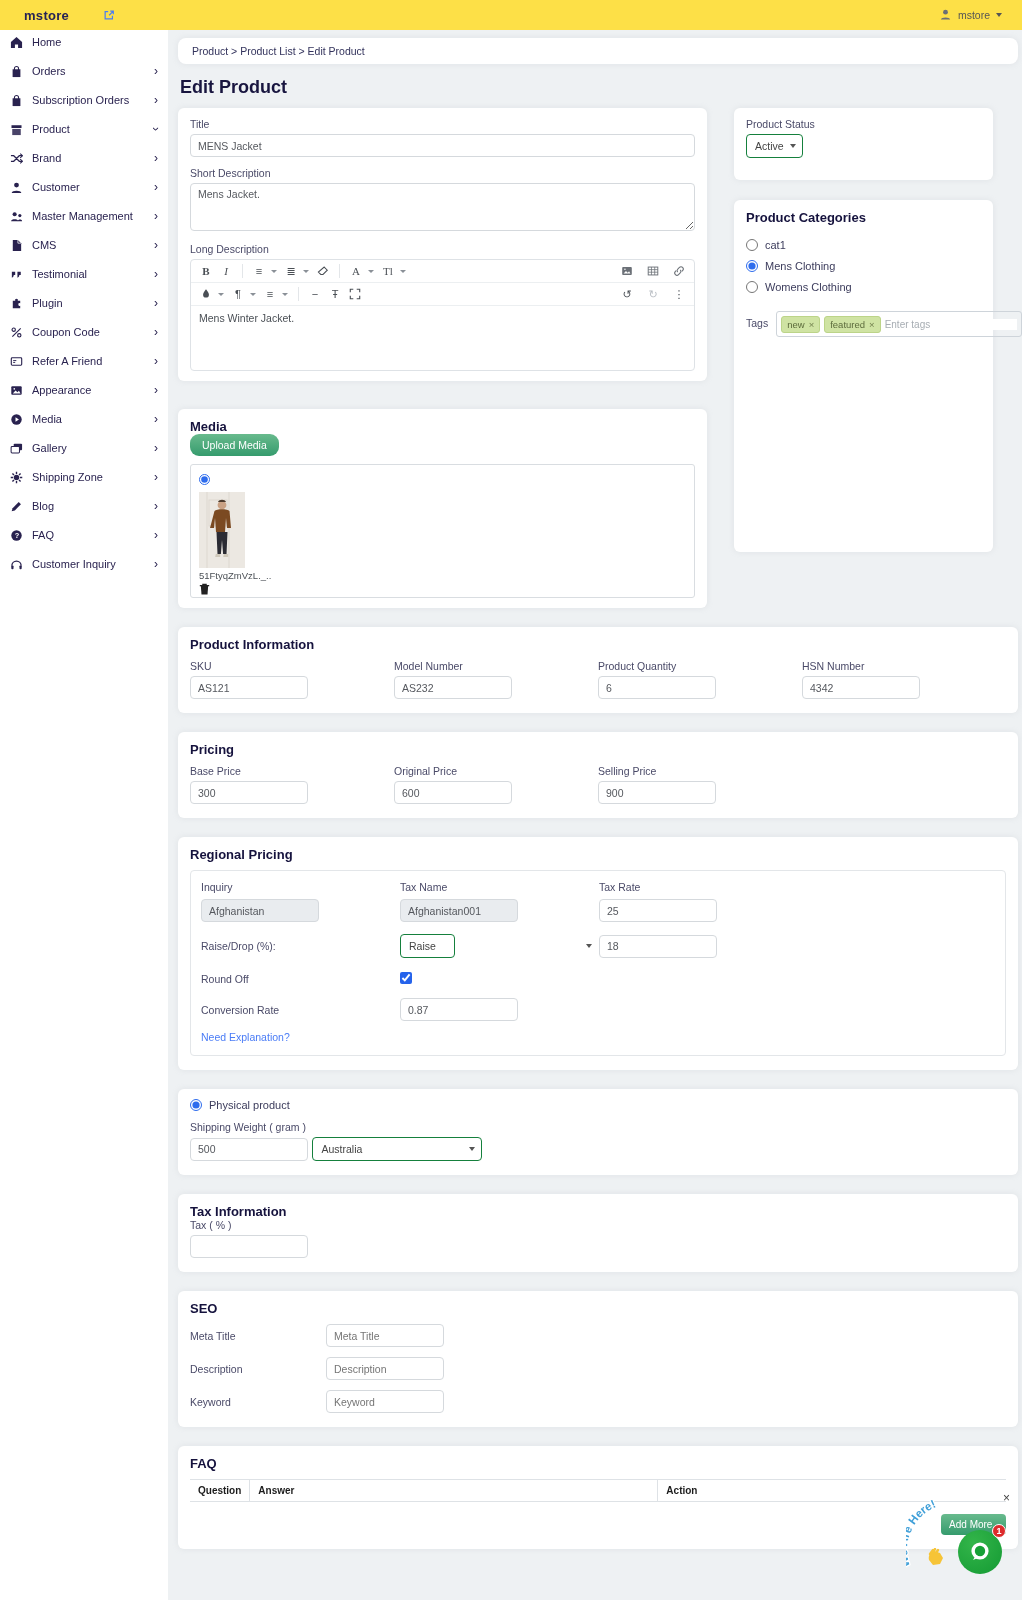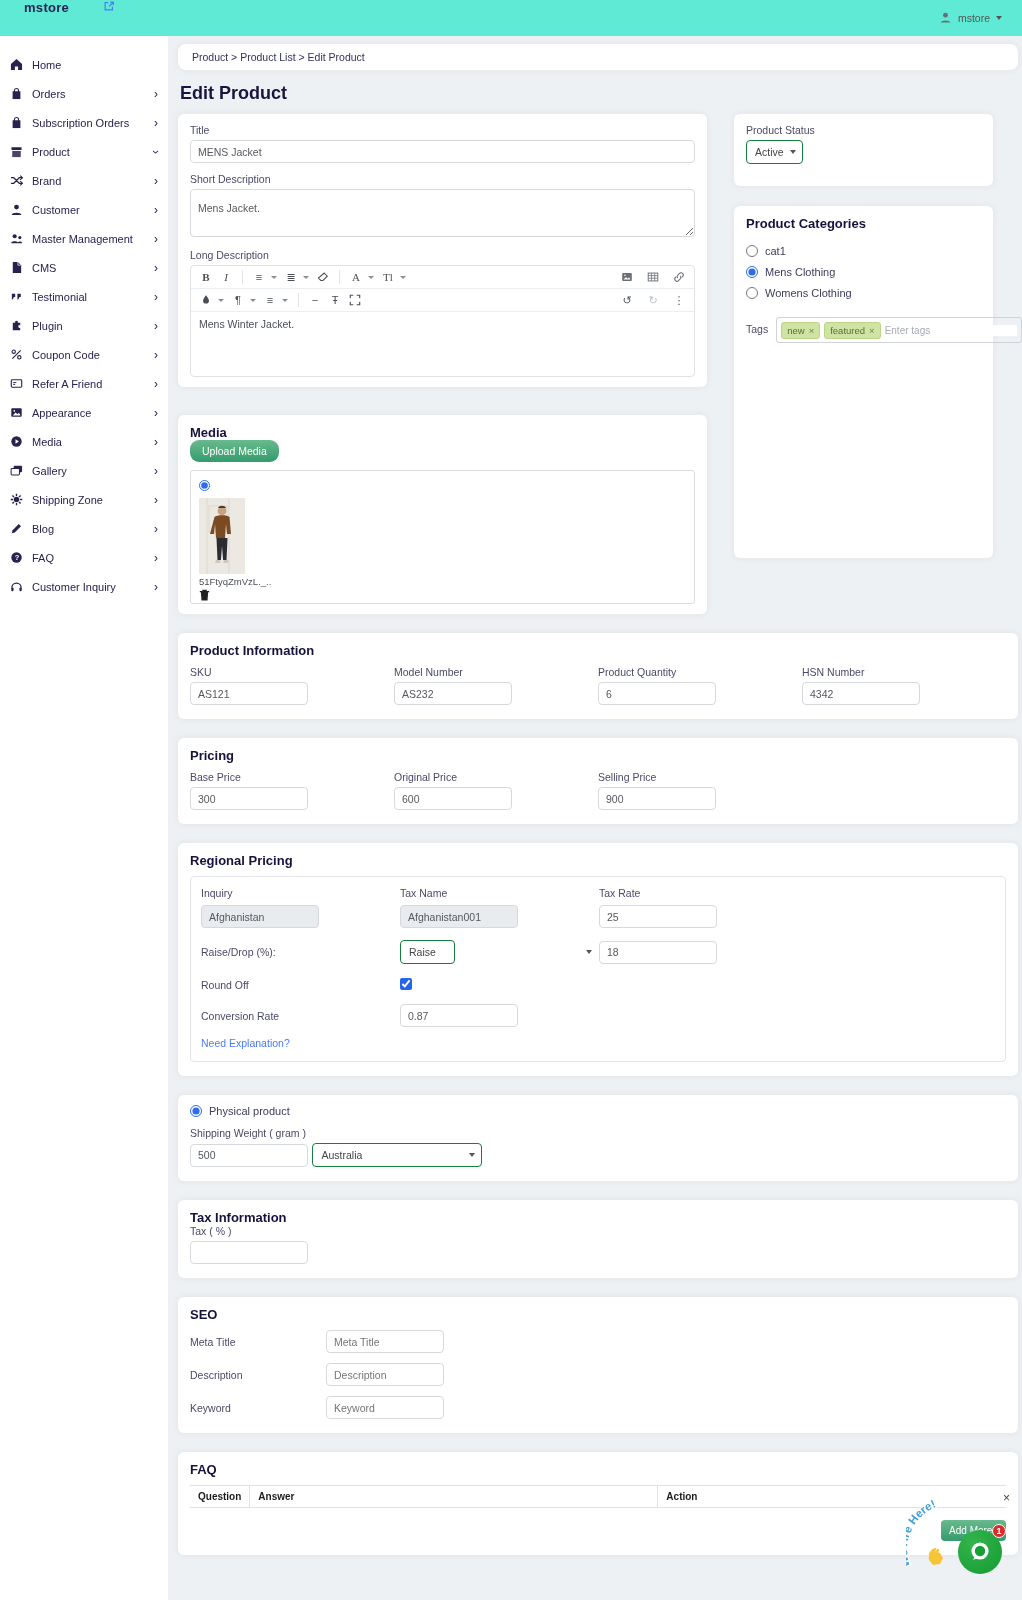--- a/index.html
+++ b/index.html
@@ -1,46 +1,46 @@
 <!DOCTYPE html>
 <html><head>
 <meta charset="utf-8">
 <style>
   *{box-sizing:border-box;margin:0;padding:0;font-family:"Liberation Sans",sans-serif}
   html,body{width:1022px;height:1600px;overflow:hidden;background:#eef1f3}
   body{position:relative}
   
-  .topbar{height:36px;background:#5eead4;display:flex;padding:0 20px}
+  .topbar{height:30px;background:#fde047;display:flex;align-items:center;padding:0 20px}
   .logo{font-size:13px;font-weight:700;color:#262255;letter-spacing:.3px;margin-left:4px}
   .extlink{margin-left:34px;display:inline-flex}
   .userarea{margin-left:auto;display:flex;align-items:center;gap:6px;font-size:10.5px;color:#555}
   .caret{width:0;height:0;border-left:3.5px solid transparent;border-right:3.5px solid transparent;border-top:4px solid #555;display:inline-block}
   
   .frame{display:flex;align-items:stretch;min-height:1570px}
   .sidebar{width:168px;background:#fff;padding-top:6px;flex:none}
-  .sitem{height:29px;display:flex;align-items:flex-end;gap:8px;padding:0 10px 0 9px;font-size:11px;color:#29224f;cursor:pointer}
+  .sitem{height:29px;display:flex;align-items:flex-start;gap:8px;padding:0 10px 0 9px;font-size:11px;color:#29224f;cursor:pointer}
   .icn{width:15px;display:inline-flex;justify-content:center;color:#29224f;flex:none}
   .icn svg{width:13px;height:13px}
   .slabel{white-space:nowrap}
   .chev{margin-left:auto;font-size:12px;color:#29224f;line-height:1}
   .chev.down{transform:rotate(90deg)}
   .submenu{background:#e9efec}
   .subitem{height:29px;display:flex;align-items:center;padding-left:12px;font-size:11px;color:#29224f;cursor:pointer}
   .content{flex:1;padding:8px 29px 10px 10px;position:relative}
   
   .card{background:#fff;border-radius:6px;box-shadow:0 0 6px rgba(160,166,176,.18)}
   .crumb{padding:7px 14px;font-size:10.5px;color:#33335c;border-radius:8px}
   h1.pagetitle{font-size:18px;font-weight:700;color:#18153f;margin:13px 0 10px 2px}
   .formrow{display:flex;gap:27px;align-items:flex-start}
   .colL{width:529px;flex:none}
   .colR{width:259px;flex:none}
   .pad{padding:10px 12px}
   label.flabel{display:block;font-size:10.5px;color:#4a4a68;margin-bottom:4px}
   .tin{width:100%;height:23px;border:1px solid #d5d9dd;border-radius:4px;padding:0 7px;font-size:10.5px;color:#55585e;background:#fff}
-  .tarea{width:100%;height:48px;border:1px solid #d5d9dd;border-radius:4px;padding:12px 7px;font-size:10.5px;color:#55585e;resize:both}
+  .tarea{width:100%;height:48px;border:1px solid #d5d9dd;border-radius:4px;padding:4px 7px;font-size:10.5px;color:#55585e;resize:both}
   .mt8{margin-top:8px}.mt10{margin-top:10px}.mt6{}
   
   .editor{border:1px solid #dee2e6;border-radius:4px;margin-top:2px}
   .tbar{display:flex;align-items:center;height:23px;border-bottom:1px solid #eceff1;padding:0 6px;gap:2px}
   .tbtn{min-width:18px;height:18px;display:inline-flex;align-items:center;justify-content:center;font-size:11px;color:#4a4f55;cursor:pointer}
   .tbtn svg{width:12px;height:12px}
   .tsep{width:1px;height:14px;background:#e3e6e9;margin:0 5px}
   .tcaret{width:0;height:0;border-left:3px solid transparent;border-right:3px solid transparent;border-top:3.5px solid #8a9097;margin:0 3px 0 1px}
   .tright{margin-left:auto;display:flex;align-items:center;gap:8px}
   .edbody{height:64px;padding:6px 8px;font-size:10.5px;color:#4a4f55}

